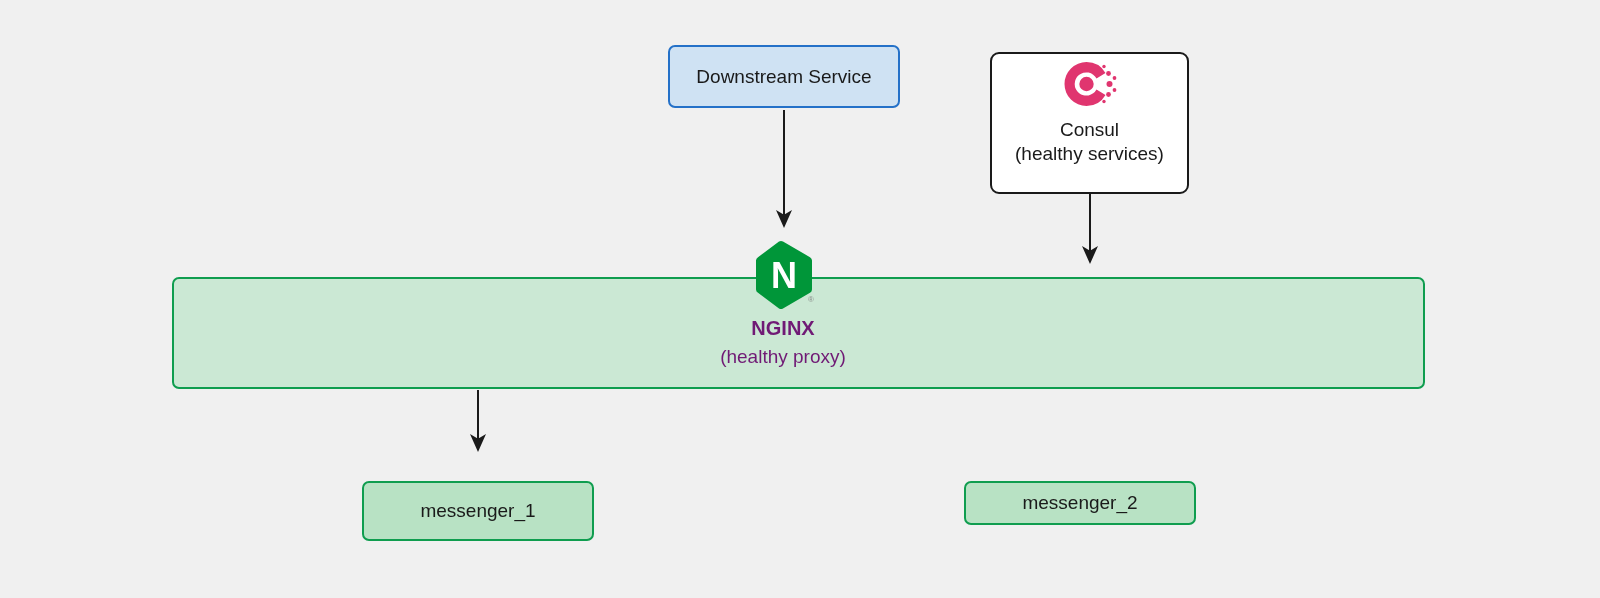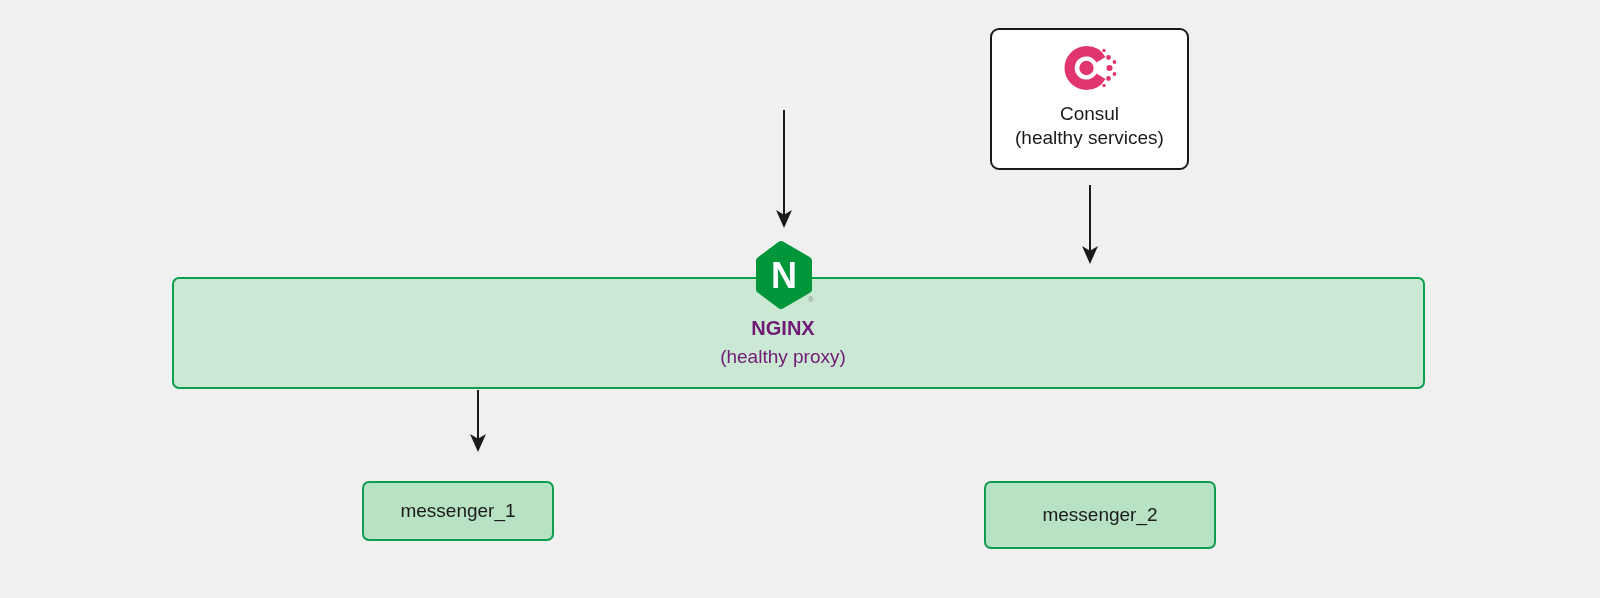--- a/index.html
+++ b/index.html
@@ -37,29 +37,29 @@
     height: 63px;
     background: #cfe2f3;
     border: 2px solid #2471c8;
     border-radius: 7px;
     font-size: 19px;
   }
 
   
   #consul-node {
     left: 990px;
-    top: 28px;
+    top: 52px;
     width: 199px;
     height: 142px;
     background: #ffffff;
     border: 2px solid #1a1a1a;
     border-radius: 9px;
     font-size: 19px;
     justify-content: flex-start;
-    padding-top: 12px;
+    padding-top: 4px;
   }
   #consul-node .label-lines {
     margin-top: 8px;
   }
   .label-line { display: block; }
 
   
   #nginx-container {
     left: 172px;
     top: 277px;
@@ -103,28 +103,28 @@
   
   .messenger-box {
     background: #b8e2c4;
     border: 2px solid #0f9d4f;
     border-radius: 7px;
     font-size: 19px;
   }
   #messenger-1 {
     left: 362px;
     top: 481px;
-    width: 192px;
+    width: 232px;
     height: 60px;
   }
   #messenger-2 {
-    left: 984px;
+    left: 964px;
     top: 481px;
     width: 232px;
-    height: 68px;
+    height: 44px;
   }
 
   
   #arrows {
     position: absolute;
     left: 0;
     top: 0;
     width: 1600px;
     height: 598px;
     pointer-events: none;
@@ -139,20 +139,23 @@
     <defs>
       <marker id="arrowhead" markerWidth="10" markerHeight="10" refX="8" refY="5" orient="auto" markerUnits="strokeWidth">
         <path d="M0,1 L9,5 L0,9 L2.4,5 Z" fill="#1a1a1a"></path>
       </marker>
     </defs>
     <line x1="784" y1="110" x2="784" y2="226" stroke="#1a1a1a" stroke-width="2" marker-end="url(#arrowhead)"></line>
     <line x1="1090" y1="185" x2="1090" y2="262" stroke="#1a1a1a" stroke-width="2" marker-end="url(#arrowhead)"></line>
     <line x1="478" y1="390" x2="478" y2="450" stroke="#1a1a1a" stroke-width="2" marker-end="url(#arrowhead)"></line>
   </svg>
 
+  <div class="node" id="downstream-service">
+    <span>Downstream Service</span>
+  </div>
 
   <div class="node" id="consul-node">
     <svg id="consul-logo" viewBox="0 0 60 52">
       <path d="M26.5,4 A22,22 0 1 0 26.5,48 A22,22 0 0 0 45.5,37 L36.5,31.5 A11.6,11.6 0 1 1 36.5,20.5 L45.5,15 A22,22 0 0 0 26.5,4 Z" fill="#e0356f"></path>
       <circle cx="26.5" cy="26" r="7.2" fill="#e0356f"></circle>
       <circle cx="49.5" cy="26" r="3.0" fill="#e0356f"></circle>
       <circle cx="48.5" cy="15.5" r="2.4" fill="#e0356f"></circle>
       <circle cx="48.5" cy="36.5" r="2.4" fill="#e0356f"></circle>
       <circle cx="54.5" cy="20.0" r="1.9" fill="#e0356f"></circle>
       <circle cx="54.5" cy="32.0" r="1.9" fill="#e0356f"></circle>

